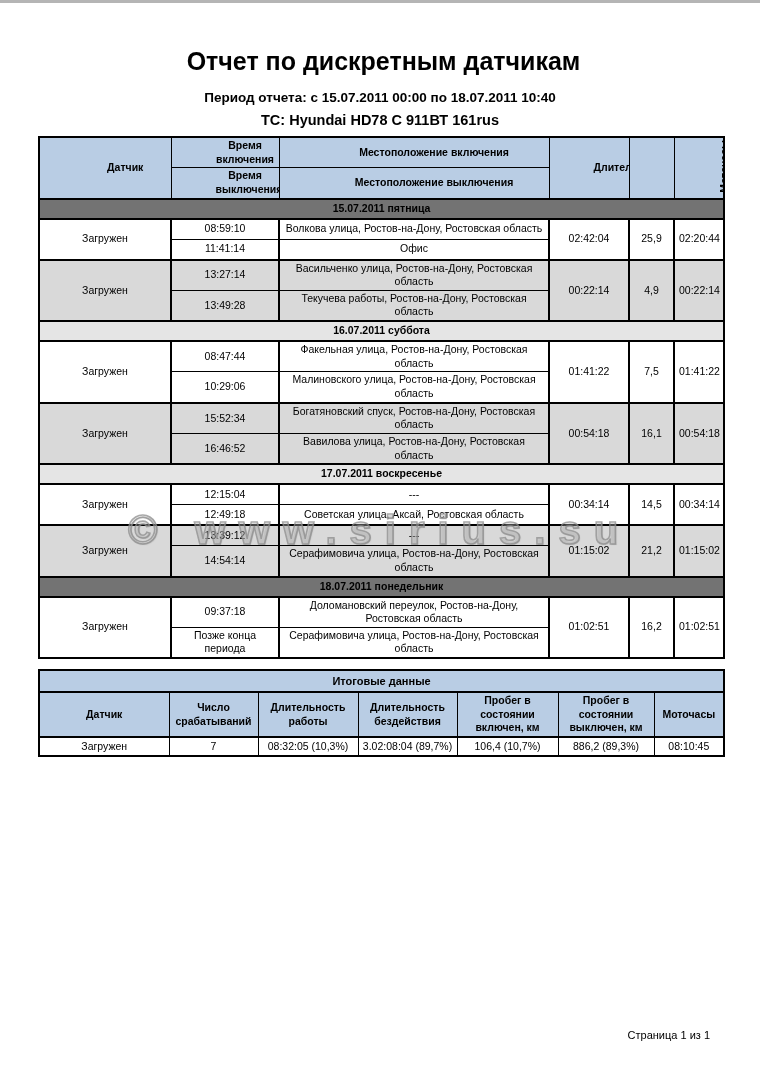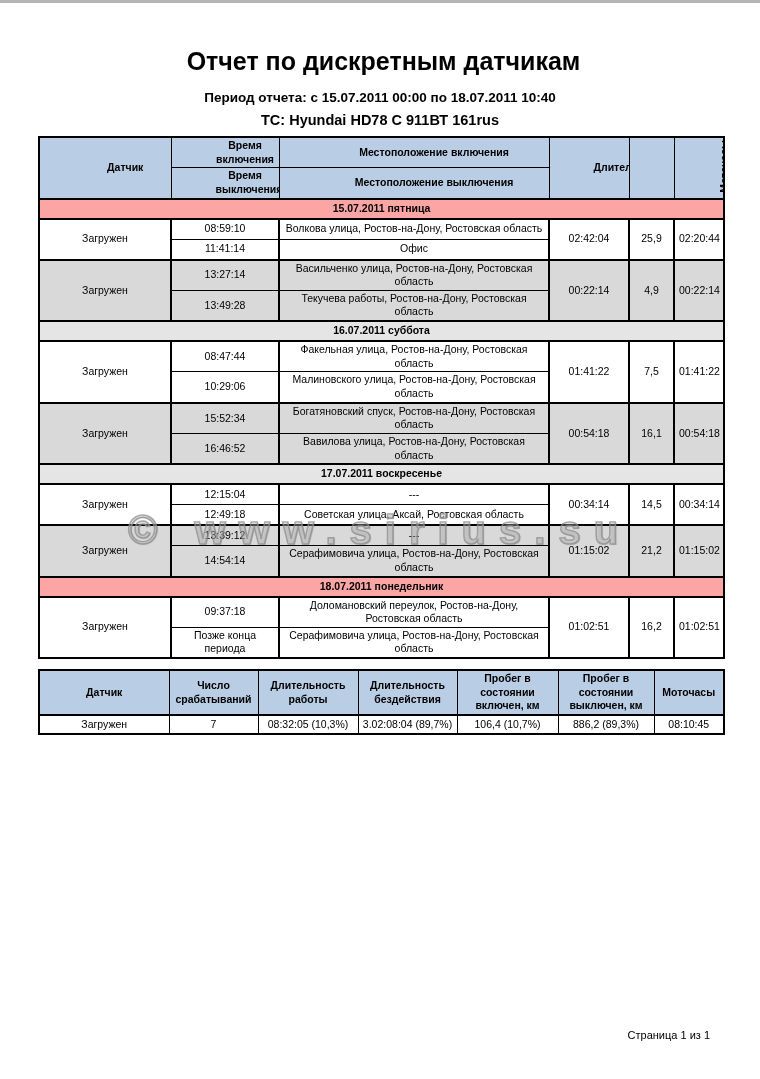--- a/index.html
+++ b/index.html
@@ -21,21 +21,21 @@
     background:#b9cde4;
   }
   .vert span{
     writing-mode:vertical-rl;transform:rotate(180deg);
     font-weight:bold;font-size:10.5px;display:inline-block;line-height:1;
   }
   .day td{
     font-weight:bold;height:16px;
     border-top:2px solid #000;border-bottom:2px solid #000;
   }
-  .day.green td{ background:#fca5a5; }
+  .day.green td{ background:#737373; }
   .day.orange td{ background:#e5e5e5; }
   .grp td{ border-top:2px solid #000; }
   tr.shade td{ background:#d9d9d9; }
   .sub td{ height:17px; }
   .main-tbl td{ border-left-width:2px;border-right-width:2px; }
   .main-tbl td.inner, .main-tbl th.inner{ border-left-width:1px; }
 
   .sum-tbl{ margin-top:10px;border:2px solid #000; }
   .sum-title td{ background:#b9cde4;font-weight:bold;font-size:11px;height:18px;border-bottom:2px solid #000; }
   .sum-hdr th{ height:33px;font-size:10.5px;border-bottom:2px solid #000; }
@@ -191,20 +191,23 @@
     <colgroup>
       <col style="width:130px">
         <col style="width:89px">
         <col style="width:100px">
       <col style="width:99px">
         <col style="width:101px">
         <col style="width:96px">
         <col style="width:70px">
     </colgroup>
     <tbody>
+        <tr class="sum-title">
+      <td colspan="7">Итоговые данные</td>
+    </tr>
     <tr class="sum-hdr">
       <th>Датчик</th>
       <th>Число срабатываний</th>
       <th>Длительность работы</th>
       <th>Длительность бездействия</th>
       <th>Пробег в состоянии включен, км</th>
       <th>Пробег в состоянии выключен, км</th>
       <th>Моточасы</th>
     </tr>
     <tr class="sum-row">

